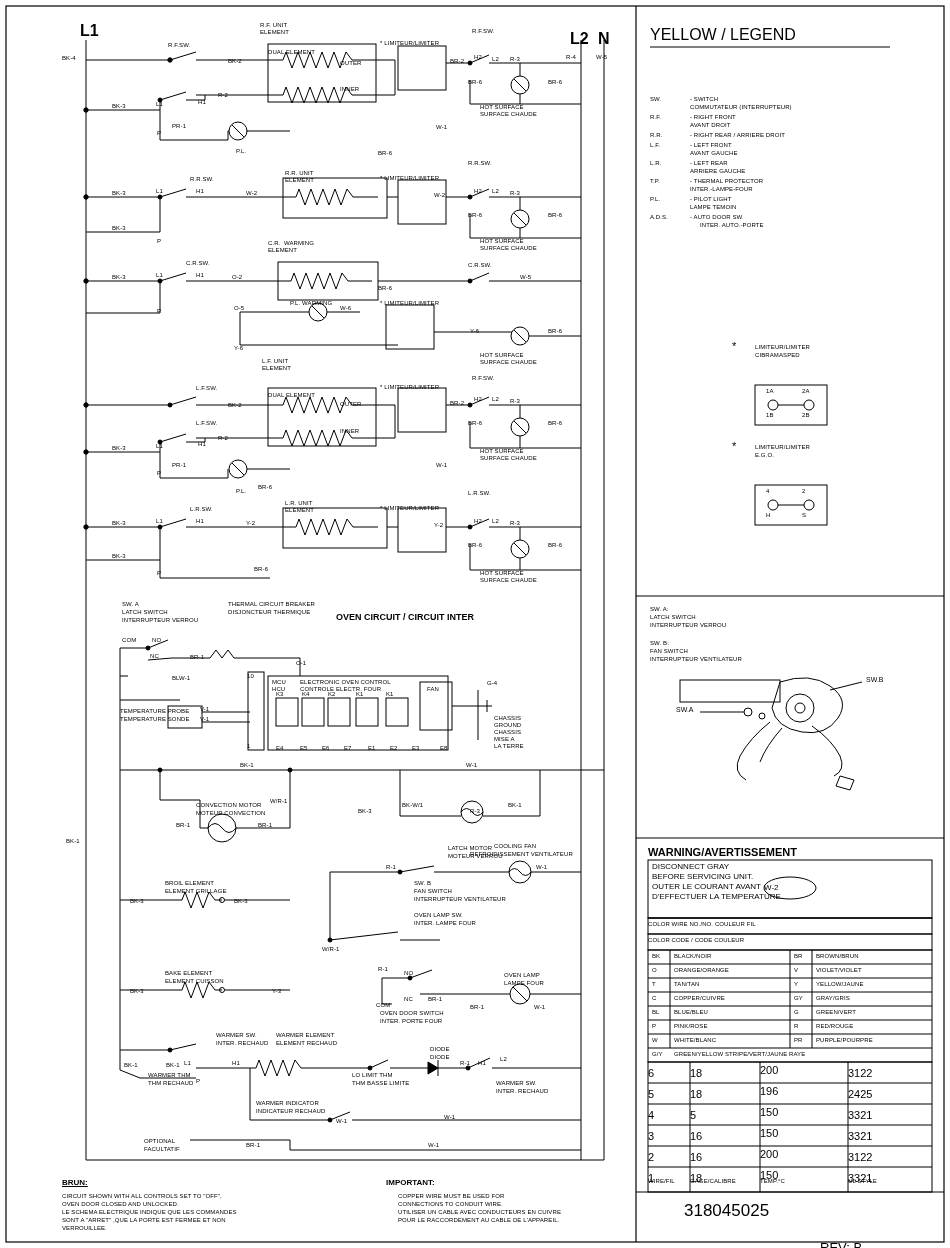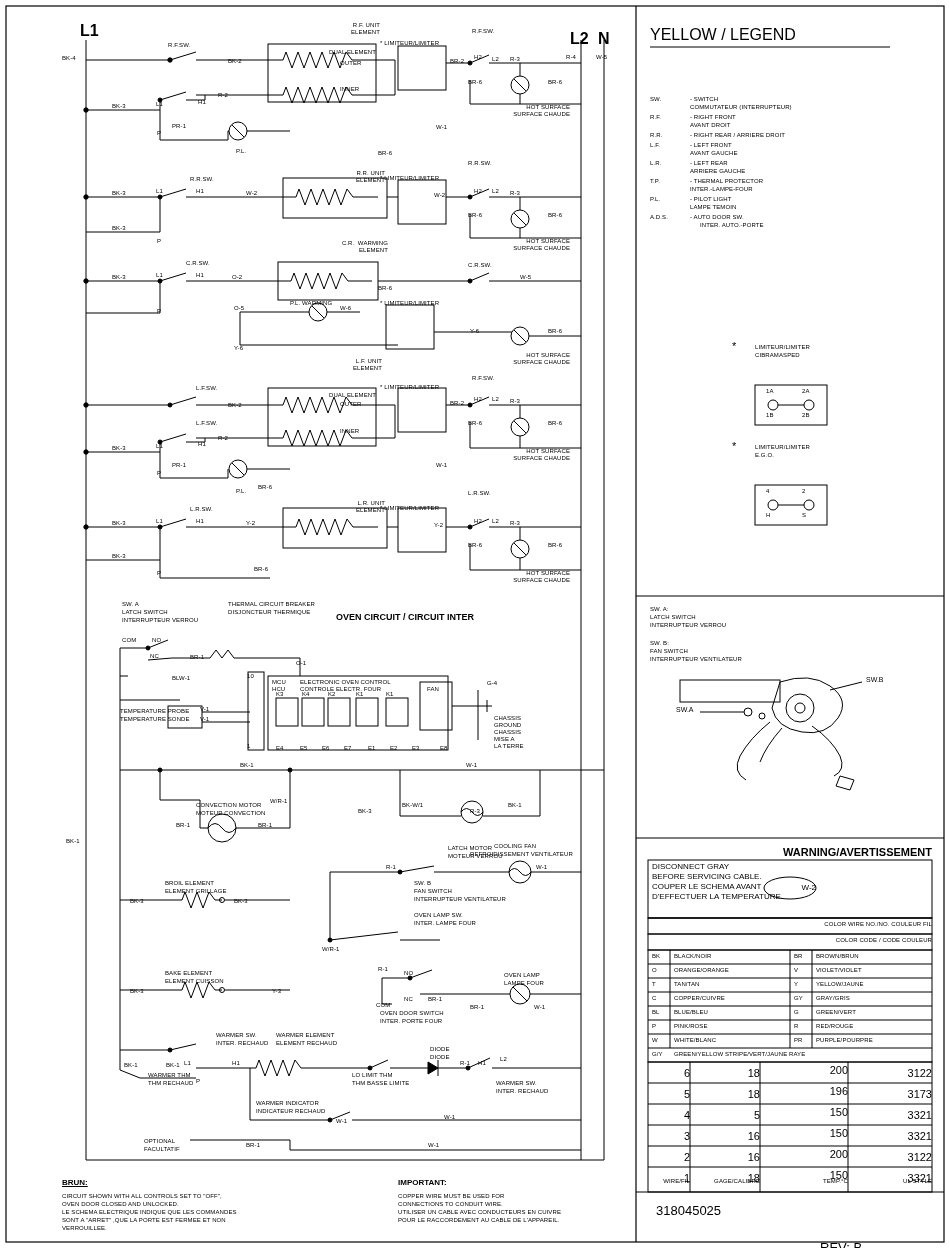--- a/index.html
+++ b/index.html
@@ -6,21 +6,21 @@
   body{width:950px;height:1248px;font-family:"Liberation Sans",sans-serif;color:#000;}
   #sheet{position:relative;width:950px;height:1248px;overflow:hidden;}
   .abs{position:absolute;}
   .t{font-size:6px;line-height:7px;letter-spacing:0.1px;white-space:pre;}
   .t7{font-size:7px;line-height:8px;white-space:pre;}
   .t8{font-size:8px;line-height:9px;white-space:pre;}
   .t9{font-size:9px;line-height:10px;white-space:pre;}
   .t11{font-size:11px;line-height:12px;white-space:pre;}
   .t13{font-size:13px;line-height:14px;white-space:pre;}
   .t16{font-size:16px;line-height:17px;white-space:pre;}
-  .ctr{text-align:right;}
+  .ctr{text-align:left;}
   .bold{font-weight:bold;}
   svg{position:absolute;left:0;top:0;}
 </style>
 </head>
 <body>
 
 <div id="sheet">
 
   <svg width="950" height="1248">
     <g stroke="#000" fill="none" stroke-width="1">
@@ -621,21 +621,21 @@
   <div class="abs t" style="left:246px;top:1142px">BR-1</div>
   <div class="abs t" style="left:428px;top:1142px">W-1</div>
 
   <div class="abs t8 bold" style="left:62px;top:1178px;text-decoration:underline">BRUN:</div>
   <div class="abs t" style="left:62px;top:1193px">CIRCUIT SHOWN WITH ALL CONTROLS SET TO "OFF",</div>
   <div class="abs t" style="left:62px;top:1201px">OVEN DOOR CLOSED AND UNLOCKED.</div>
   <div class="abs t" style="left:62px;top:1209px">LE SCHEMA ELECTRIQUE INDIQUE QUE LES COMMANDES</div>
   <div class="abs t" style="left:62px;top:1217px">SONT A "ARRET" ,QUE LA PORTE EST FERMEE ET NON</div>
   <div class="abs t" style="left:62px;top:1225px">VERROUILLEE.</div>
 
-  <div class="abs t8 bold" style="left:398px;top:1178px">IMPORTANT:</div>
+  <div class="abs t8 bold" style="left:386px;top:1178px">IMPORTANT:</div>
   <div class="abs t" style="left:398px;top:1193px">COPPER WIRE MUST BE USED FOR</div>
   <div class="abs t" style="left:398px;top:1201px">CONNECTIONS TO CONDUIT WIRE.</div>
   <div class="abs t" style="left:398px;top:1209px">UTILISER UN CABLE AVEC CONDUCTEURS EN CUIVRE</div>
   <div class="abs t" style="left:398px;top:1217px">POUR LE RACCORDEMENT AU CABLE DE L'APPAREIL.</div>
 
   <div class="abs t16" style="left:650px;top:26px">YELLOW / LEGEND</div>
 
   <div class="abs t" style="left:650px;top:96px">SW.</div>
   <div class="abs t" style="left:690px;top:96px">- SWITCH</div>
   <div class="abs t" style="left:690px;top:104px">COMMUTATEUR (INTERRUPTEUR)</div>
@@ -687,22 +687,22 @@
   <div class="abs t" style="left:650px;top:614px">LATCH SWITCH</div>
   <div class="abs t" style="left:650px;top:622px">INTERRUPTEUR VERROU</div>
   <div class="abs t" style="left:650px;top:640px">SW. B:</div>
   <div class="abs t" style="left:650px;top:648px">FAN SWITCH</div>
   <div class="abs t" style="left:650px;top:656px">INTERRUPTEUR VENTILATEUR</div>
   <div class="abs t7" style="left:866px;top:676px">SW.B</div>
   <div class="abs t7" style="left:676px;top:706px">SW.A</div>
 
   <div class="abs t11 bold ctr" style="left:648px;top:846px;width:284px">WARNING/AVERTISSEMENT</div>
   <div class="abs t8" style="left:652px;top:862px">DISCONNECT GRAY</div>
-  <div class="abs t8" style="left:652px;top:872px">BEFORE SERVICING CABLE.</div>
-  <div class="abs t8" style="left:652px;top:882px">COUPER LE SCHEMA AVANT</div>
+  <div class="abs t8" style="left:652px;top:872px">BEFORE SERVICING UNIT.</div>
+  <div class="abs t8" style="left:652px;top:882px">OUTER LE COURANT AVANT</div>
   <div class="abs t8" style="left:652px;top:892px">D'EFFECTUER LA TEMPERATURE.</div>
   <div class="abs t8 ctr" style="left:764px;top:883px;width:52px">W-2</div>
   <div class="abs t ctr" style="left:648px;top:921px;width:284px">COLOR WIRE NO./NO. COULEUR FIL</div>
   <div class="abs t ctr" style="left:648px;top:937px;width:284px">COLOR CODE / CODE COULEUR</div>
 
   <div class="abs t" style="left:652px;top:953px">BK</div>
   <div class="abs t" style="left:674px;top:953px">BLACK/NOIR</div>
   <div class="abs t" style="left:794px;top:953px">BR</div>
   <div class="abs t" style="left:816px;top:953px">BROWN/BRUN</div>
 
@@ -740,21 +740,21 @@
   <div class="abs t" style="left:674px;top:1051px">GREEN/YELLOW STRIPE/VERT/JAUNE RAYE</div>
 
   <div class="abs t11 ctr" style="left:648px;top:1067px;width:42px">6</div>
   <div class="abs t11 ctr" style="left:690px;top:1067px;width:70px">18</div>
   <div class="abs t11 ctr" style="left:760px;top:1064px;width:88px">200</div>
   <div class="abs t11 ctr" style="left:848px;top:1067px;width:84px">3122</div>
 
   <div class="abs t11 ctr" style="left:648px;top:1088px;width:42px">5</div>
   <div class="abs t11 ctr" style="left:690px;top:1088px;width:70px">18</div>
   <div class="abs t11 ctr" style="left:760px;top:1085px;width:88px">196</div>
-  <div class="abs t11 ctr" style="left:848px;top:1088px;width:84px">3173</div>
+  <div class="abs t11 ctr" style="left:848px;top:1088px;width:84px">2425</div>
 
   <div class="abs t11 ctr" style="left:648px;top:1109px;width:42px">4</div>
   <div class="abs t11 ctr" style="left:690px;top:1109px;width:70px">5</div>
   <div class="abs t11 ctr" style="left:760px;top:1106px;width:88px">150</div>
   <div class="abs t11 ctr" style="left:848px;top:1109px;width:84px">3321</div>
 
   <div class="abs t11 ctr" style="left:648px;top:1130px;width:42px">3</div>
   <div class="abs t11 ctr" style="left:690px;top:1130px;width:70px">16</div>
   <div class="abs t11 ctr" style="left:760px;top:1127px;width:88px">150</div>
   <div class="abs t11 ctr" style="left:848px;top:1130px;width:84px">3321</div>
@@ -767,16 +767,16 @@
   <div class="abs t11 ctr" style="left:648px;top:1172px;width:42px">1</div>
   <div class="abs t11 ctr" style="left:690px;top:1172px;width:70px">18</div>
   <div class="abs t11 ctr" style="left:760px;top:1169px;width:88px">150</div>
   <div class="abs t11 ctr" style="left:848px;top:1172px;width:84px">3321</div>
 
   <div class="abs t ctr" style="left:648px;top:1178px;width:42px">WIRE/FIL</div>
   <div class="abs t ctr" style="left:690px;top:1178px;width:70px">GAGE/CALIBRE</div>
   <div class="abs t ctr" style="left:760px;top:1178px;width:88px">TEMP.°C</div>
   <div class="abs t ctr" style="left:848px;top:1178px;width:84px">UL STYLE</div>
 
-  <div class="abs t16" style="left:656px;top:1202px;font-size:13px">318045025</div>
+  <div class="abs t16" style="left:684px;top:1202px;font-size:17px">318045025</div>
   <div class="abs t13" style="left:820px;top:1241px">REV: B</div>
 
 </div>
 
 </body></html>

